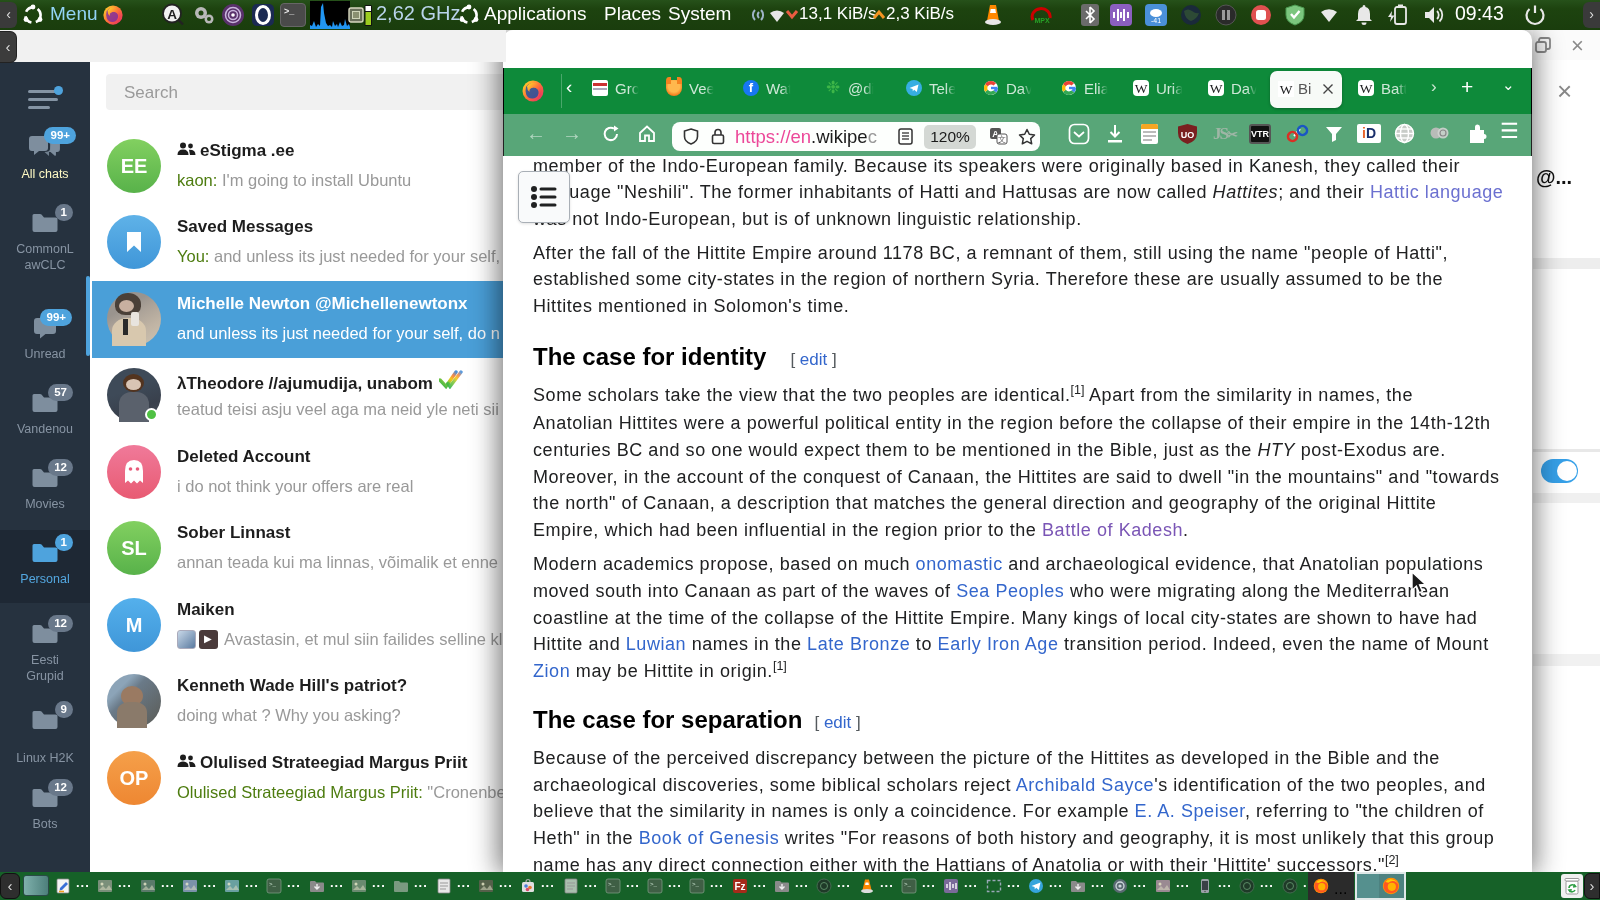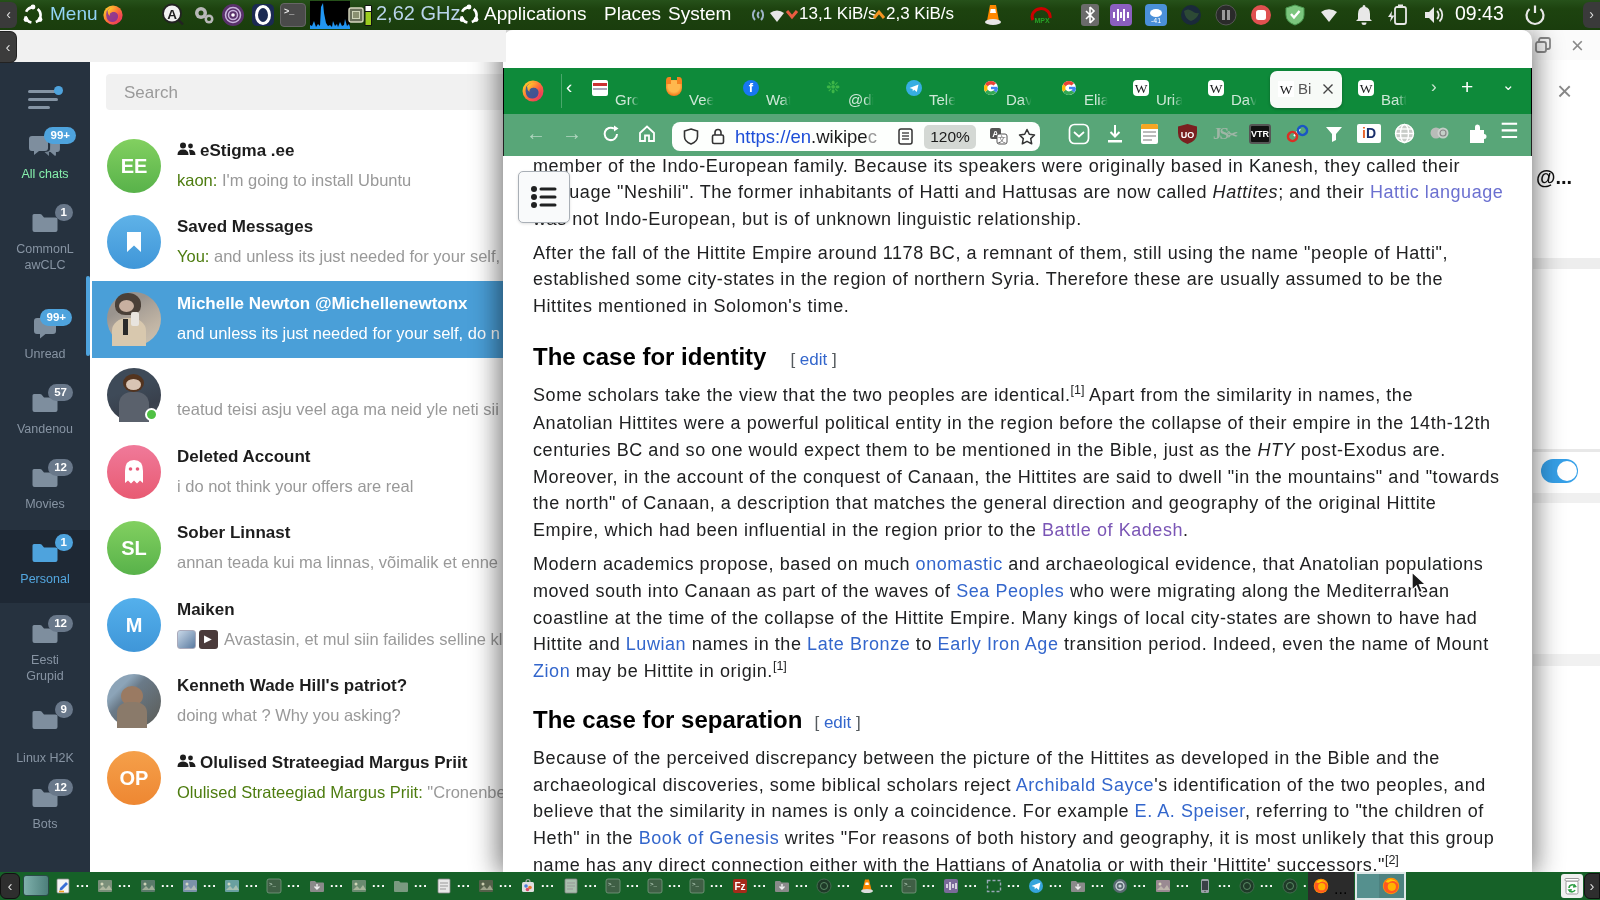--- a/index.html
+++ b/index.html
@@ -33,21 +33,21 @@
 
 
 #ff { position:absolute; left:503px; top:30px; width:1029px; height:842px; border-radius:10px 10px 0 0; box-shadow:-8px 2px 26px rgba(0,0,0,0.38), 8px 2px 26px rgba(0,0,0,0.32); background:#fff; }
 #ff-title { position:absolute; left:0; top:0; width:1029px; height:38px; background:#1c1c1e; border-radius:10px 10px 0 0; border:1px solid #000; border-bottom:none;}
 #ff-title .t { position:absolute; width:100%; text-align:center; top:9px; color:#fff; font-size:17px; font-weight:bold; }
 .wbtn { position:absolute; top:7px; width:22px; height:22px; border-radius:50%; background:#45454a; }
 #ff-tabs { position:absolute; left:0; top:38px; width:1029px; height:46px; background:#0e8a3a; border-left:1px solid #000; border-right:1px solid #000;}
 .tab { position:absolute; top:10px; height:24px; white-space:nowrap; }
 .tico { position:absolute; width:16px; height:16px; display:inline-block; }
 .tab .tico { position:relative; display:inline-block; vertical-align:top; margin-top:2px;}
-.tlab { color:rgba(255,255,255,0.8); font-size:15px; margin-left:7px; vertical-align:top; margin-top:13px; display:inline-block; -webkit-mask-image:linear-gradient(90deg,#000 60%,transparent 95%); }
+.tlab { color:rgba(255,255,255,0.8); font-size:15px; margin-left:7px; vertical-align:top; margin-top:2px; display:inline-block; -webkit-mask-image:linear-gradient(90deg,#000 60%,transparent 95%); }
 #ff-url { position:absolute; left:0; top:84px; width:1029px; height:42px; background:#58a678; border-left:1px solid #222; border-right:1px solid #222;}
 #ff-content { position:absolute; left:1px; top:126px; width:1027px; height:716px; background:#fff; overflow:hidden; }
 
 
 .para { position:absolute; left:29px; font-size:18px; line-height:26.7px; color:#202122; letter-spacing:0.56px; white-space:nowrap; }
 .para a { color:#3366cc; text-decoration:none; }
 .hdg { position:absolute; left:29px; font-size:24px; font-weight:bold; color:#000; white-space:nowrap; }
 .hdg .ed { font-size:17px; font-weight:normal; color:#54595d; }
 .hdg .ed a { color:#3366cc; text-decoration:none; }
 sup { font-size:12.5px; vertical-align:baseline; position:relative; top:-6.5px; letter-spacing:0; }
@@ -84,21 +84,21 @@
 <div style="position:absolute;left:2px;top:12px;width:30px;height:3px;background:#8494a4;border-radius:2px;"></div>
 <div style="position:absolute;left:2px;top:20px;width:22px;height:3px;background:#8494a4;border-radius:2px;"></div>
 <div style="position:absolute;left:28px;top:0px;width:9px;height:9px;background:#4ea3dd;border-radius:50%;"></div>
 </div>
 <div class="abs" style="left:0;top:76px;width:90px;text-align:center;">
 <div style="position:relative;display:inline-block;height:26px;"><svg width="34" height="26" viewBox="0 0 34 26">
               <path d="M4 2 Q1 2 1 5 L1 14 Q1 17 4 17 L6 17 L6 21 L11 17 L17 17 Q20 17 20 14 L20 5 Q20 2 17 2 Z" fill="#7e8e9e"></path>
               <path d="M22 6 Q25 6 25 9 L25 15 Q25 18 22 18 L21 18 L21 22 L16.5 18 Q22 18 22 15 Z M25 6 L28 6 Q31 6 31 9 L31 15 Q31 18 28 18 L27 18 L27 22 L22.5 18" fill="#7e8e9e" opacity="0.85"></path>
               <path d="M24 5 L29 5 Q32 5 32 8 L32 15 Q32 18 29 18 L28 18 L28 22 L23 18 L22 18" fill="#7e8e9e" opacity="0.9"></path>
             </svg><div class="badge" style="right:-14px;top:-7px;left:auto;position:absolute;background:#4ea3dd;">99+</div></div>
-<div style="color:#86efac;font-size:12.5px;line-height:16px;margin-top:2px;">All chats</div>
+<div style="color:#fef9c3;font-size:12.5px;line-height:16px;margin-top:2px;">All chats</div>
 </div>
 <div class="abs" style="left:0;top:153px;width:90px;text-align:center;">
 <div style="position:relative;display:inline-block;height:26px;"><svg width="28" height="24" viewBox="0 0 28 24">
               <path d="M3 3 Q1.5 3 1.5 4.5 L1.5 19 Q1.5 21 3.5 21 L24.5 21 Q26.5 21 26.5 19 L26.5 8.5 Q26.5 6.5 24.5 6.5 L13 6.5 L10.5 3.5 Q10 3 9 3 Z" fill="#7e8e9e"></path>
             </svg><div class="badge" style="right:-14px;top:-7px;left:auto;position:absolute;background:#69788a;">1</div></div>
 <div style="color:#8794a3;font-size:12.5px;line-height:16px;margin-top:2px;">CommonL<br>awCLC</div>
 </div>
 <div class="abs" style="left:0;top:258px;width:90px;text-align:center;">
 <div style="position:relative;display:inline-block;height:26px;"><svg width="26" height="24" viewBox="0 0 26 24">
               <path d="M5 2 Q2 2 2 5 L2 15 Q2 18 5 18 L8 18 L8 22.5 L13.5 18 L21 18 Q24 18 24 15 L24 5 Q24 2 21 2 Z" fill="#7e8e9e"></path>
@@ -177,20 +177,33 @@
 <div class="ctitle">Michelle Newton @Michellenewtonx</div>
 <div class="cprev">and unless its just needed for your self, do n</div>
 </div>
         <div class="chatrow" style="top:299px;">
 <div class="av" style="background:linear-gradient(160deg,#3e4a58 0 40%,#39404c 70%,#49505a 100%);">
             <div style="position:absolute;left:16px;top:6px;width:21px;height:18px;background:#53341f;border-radius:50%;"></div>
             <div style="position:absolute;left:19px;top:11px;width:15px;height:11px;background:#d8c4b4;border-radius:50%;"></div>
             <div style="position:absolute;left:12px;top:24px;width:30px;height:30px;background:#5a616c;border-radius:40% 40% 0 0;"></div>
             <div style="position:absolute;left:38px;top:40px;width:13px;height:13px;background:#4fc143;border:2px solid #fff;border-radius:50%;"></div>
           </div>
+<div class="ctitle">λTheodore //ajumudija, unabom<svg width="25" height="19" viewBox="0 0 25 19" style="margin-left:6px">
+              <defs>
+                <linearGradient id="rg" x1="0" y1="1" x2="1" y2="0">
+                  <stop offset="0" stop-color="#2bb24c"></stop>
+                  <stop offset="0.4" stop-color="#8fc93a"></stop>
+                  <stop offset="0.6" stop-color="#f5c518"></stop>
+                  <stop offset="0.8" stop-color="#f2884b"></stop>
+                  <stop offset="1" stop-color="#4a90d9"></stop>
+                </linearGradient>
+              </defs>
+              <path d="M1 10 L7 16.5 L17 2" fill="none" stroke="url(#rg)" stroke-width="3.4" stroke-linecap="round"></path>
+              <path d="M9 13.5 L11 16.5 L22 2" fill="none" stroke="url(#rg)" stroke-width="3.4" stroke-linecap="round" opacity="0.9"></path>
+            </svg></div>
 <div class="cprev">teatud teisi asju veel aga ma neid yle neti sii</div>
 </div>
         <div class="chatrow" style="top:376px;">
 <div class="av" style="background:linear-gradient(180deg,#f07a9a,#e85a72);">
             <svg width="26" height="28" viewBox="0 0 26 28" style="position:absolute;left:14px;top:13px">
               <path d="M13 2 Q22 2 22 13 L22 25 L19 22.5 L16 25.5 L13 22.5 L10 25.5 L7 22.5 L4 25 L4 13 Q4 2 13 2" fill="#fff"></path>
               <circle cx="9.5" cy="11" r="1.8" fill="#e85a7a"></circle>
               <circle cx="16.5" cy="11" r="1.8" fill="#e85a7a"></circle>
             </svg>
           </div>
@@ -270,21 +283,21 @@
           <path d="M3 9 L10 2.5 L17 9 L17 17 L12 17 L12 11.5 L8 11.5 L8 17 L3 17 Z" fill="none" stroke="#fff" stroke-width="1.8"></path>
         </svg>
     <div class="abs" style="left:168px;top:8px;width:368px;height:29px;background:#fdfffd;border-radius:8px;">
       <svg class="abs" style="left:11px;top:6px" width="16" height="17" viewBox="0 0 16 17">
             <path d="M8 1 L14.5 3 L14.5 8.5 Q14.5 13.5 8 16 Q1.5 13.5 1.5 8.5 L1.5 3 Z" fill="none" stroke="#333" stroke-width="1.6"></path>
           </svg>
       <svg class="abs" style="left:39px;top:6px" width="14" height="17" viewBox="0 0 14 17">
             <rect x="1.5" y="7" width="11" height="8.5" rx="1.5" fill="none" stroke="#333" stroke-width="1.6"></rect>
             <path d="M4 7 L4 4.5 A3 3 0 0 1 10 4.5 L10 7" fill="none" stroke="#333" stroke-width="1.6"></path>
           </svg>
-      <span class="abs" style="left:63px;top:4px;font-size:18.5px;"><span style="color:#1d4ed8;">https://en</span><span style="color:#1c1c1c;">.wikipe</span><span style="color:#999;">c</span></span>
+      <span class="abs" style="left:63px;top:4px;font-size:18.5px;"><span style="color:#ec4899;">https://en</span><span style="color:#1c1c1c;">.wikipe</span><span style="color:#999;">c</span></span>
       <svg class="abs" style="left:226px;top:6px" width="15" height="17" viewBox="0 0 15 17">
             <rect x="1" y="1" width="13" height="15" rx="2" fill="none" stroke="#333" stroke-width="1.5"></rect>
             <g stroke="#333" stroke-width="1.3">
               <line x1="4" y1="5" x2="11" y2="5"></line>
               <line x1="4" y1="8" x2="11" y2="8"></line>
               <line x1="4" y1="11" x2="11" y2="11"></line>
             </g>
           </svg>
       <div class="abs" style="left:252px;top:2.5px;width:52px;height:24px;background:#d4d8d4;border-radius:5px;color:#1b1b1b;font-size:15.5px;text-align:center;line-height:24px;">120%</div>
       <svg class="abs" style="left:317px;top:5px" width="19" height="19" viewBox="0 0 19 19">

